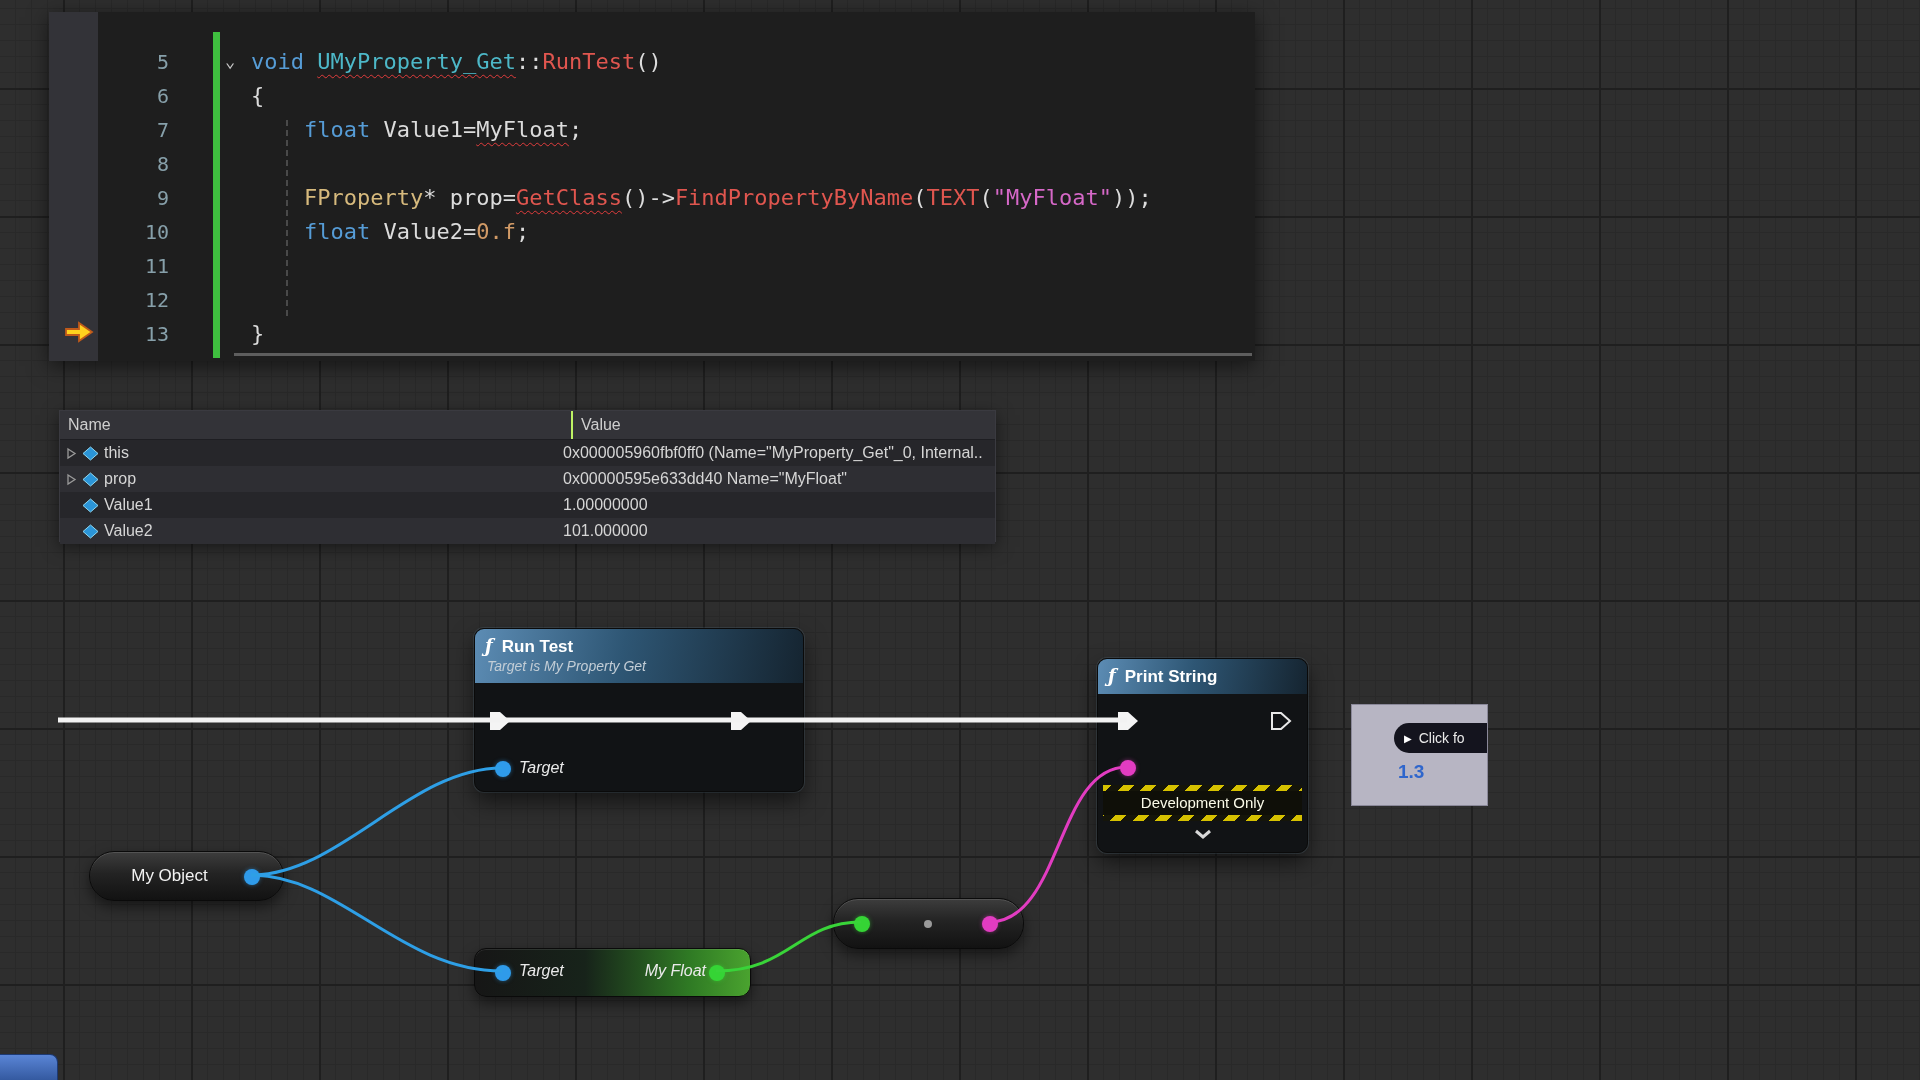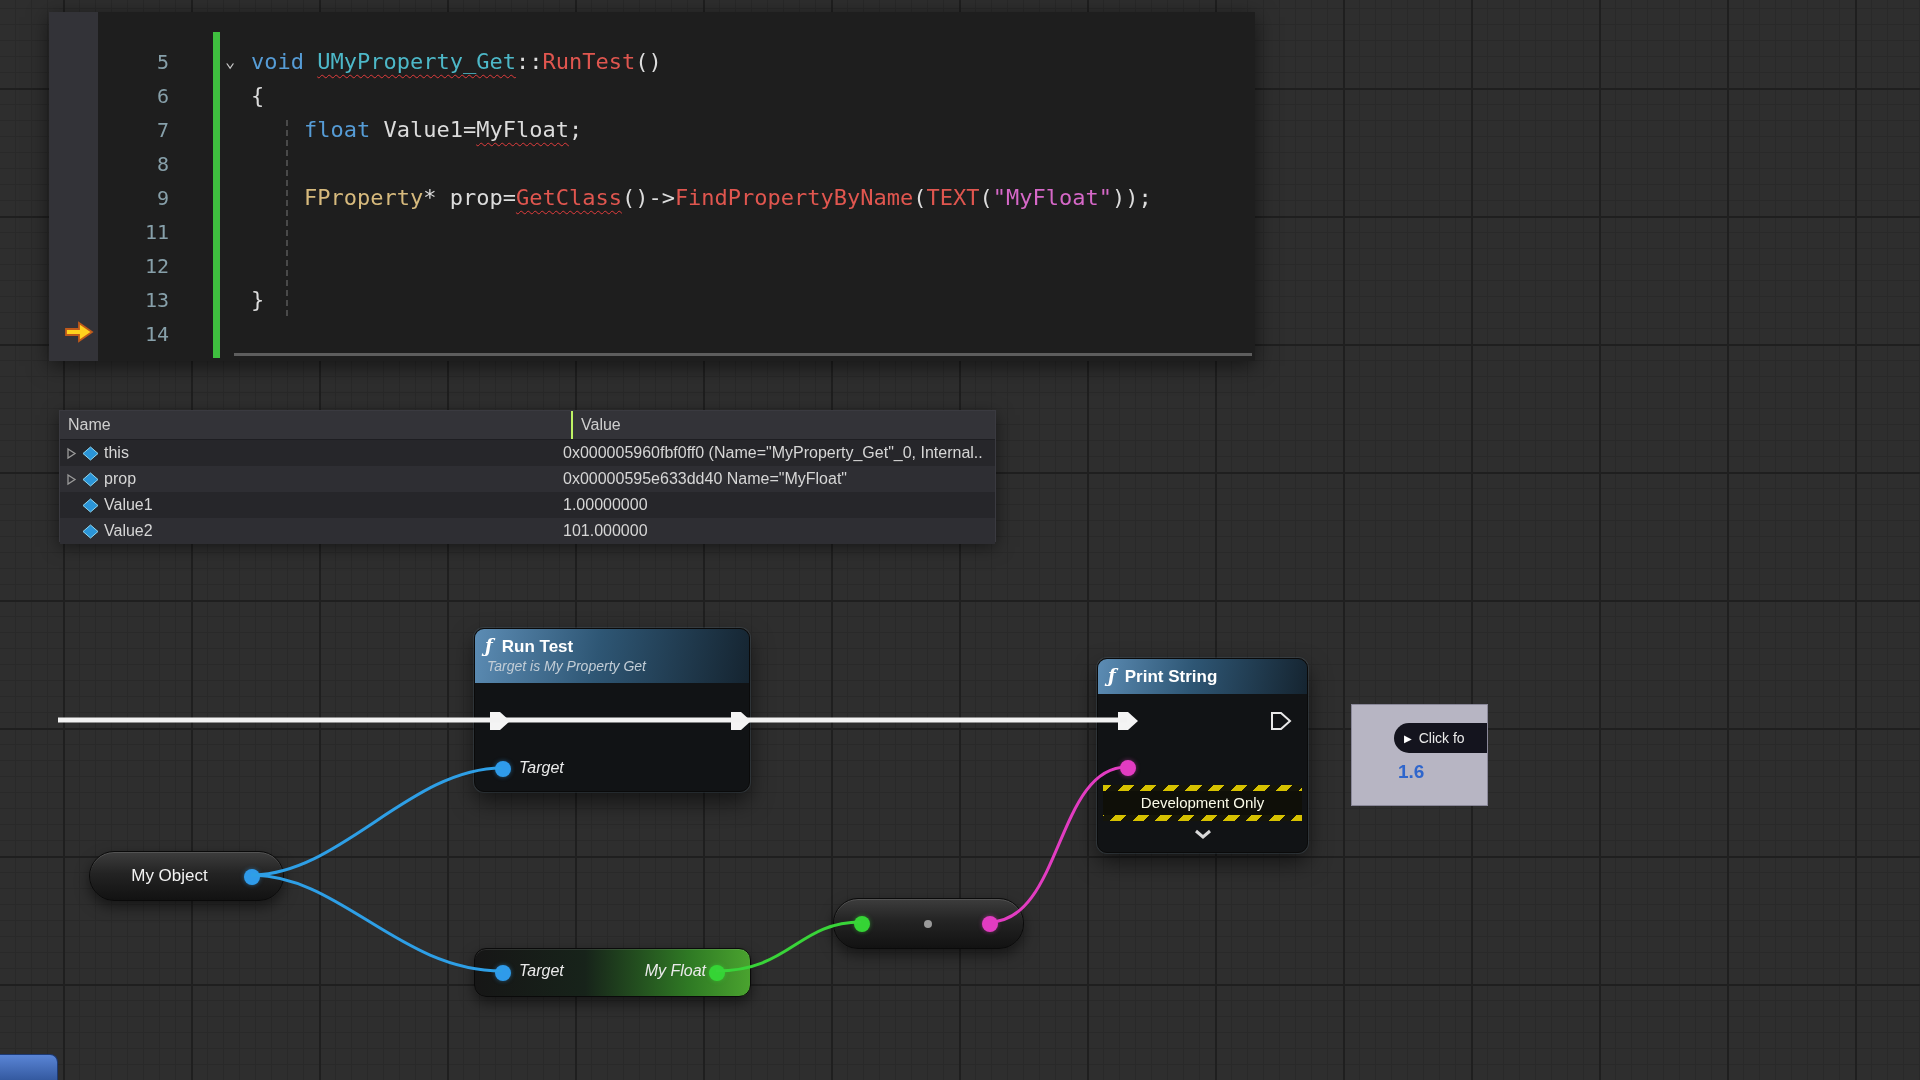--- a/index.html
+++ b/index.html
@@ -112,21 +112,21 @@
 <body>
 
 <svg id="wires" width="1920" height="1080">
   <path d="M251,875 C340,875 410,768 502,768" fill="none" stroke="#2e9fe6" stroke-width="3"></path>
   <path d="M251,875 C340,875 400,971 502,971" fill="none" stroke="#2e9fe6" stroke-width="3"></path>
   <path d="M716,971 C790,971 798,922 861,922" fill="none" stroke="#39d439" stroke-width="3"></path>
   <path d="M989,922 C1062,922 1056,767 1127,767" fill="none" stroke="#e23cc1" stroke-width="3"></path>
   <path d="M58,720 L1127,720" fill="none" stroke="#f2f2f2" stroke-width="5"></path>
 </svg>
 
-<div class="node fn-node" id="node-runtest" style="left:474px;top:628px;width:276px;height:164px;">
+<div class="node fn-node" id="node-runtest" style="left:474px;top:628px;width:330px;height:164px;">
   <div class="fn-head">
     <div class="fn-title"><span class="fn-glyph">ƒ</span><span>Run Test</span></div>
     <div class="fn-sub">Target is My Property Get</div>
   </div>
   <svg class="exec-pin" style="left:14px;top:82px;" width="22" height="20">
       <polygon points="1,1 11,1 21,10 11,19 1,19" fill="#f4f4f4"></polygon>
     </svg>
   <svg class="exec-pin" style="left:255px;top:82px;" width="22" height="20">
       <polygon points="1,1 11,1 21,10 11,19 1,19" fill="#f4f4f4"></polygon>
     </svg>
@@ -170,21 +170,21 @@
   <span class="pin green" style="left:20px;top:17px;"></span>
   <span class="conv-dot" style="left:90px;top:21px;"></span>
   <span class="pin magenta" style="left:148px;top:17px;"></span>
 </div>
 
 <div id="debug-bubble">
   <div id="bubble-btn">
     <span class="play">▶</span>
     <span>Click fo</span>
   </div>
-  <div id="bubble-val">1.6</div>
+  <div id="bubble-val">1.3</div>
 </div>
 
 <div id="partial-node"></div>
 
 <div id="editor">
   <div class="gutter"></div>
   <div class="change-bar"></div>
   <div id="code-lines">
       <div class="code-line">
         <span class="ln">5</span>
@@ -199,20 +199,24 @@
         <span class="ln">7</span>
         <span class="ct"><span class="tk-pl">    </span><span class="tk-kw">float</span><span class="tk-pl"> Value1=</span><span class="tk-pl sq">MyFloat</span><span class="tk-pl">;</span></span>
       </div>
       <div class="code-line">
         <span class="ln">8</span>
         <span class="ct"></span>
       </div>
       <div class="code-line">
         <span class="ln">9</span>
         <span class="ct"><span class="tk-pl">    </span><span class="tk-type2">FProperty</span><span class="tk-pl">* prop=</span><span class="tk-fn sq">GetClass</span><span class="tk-pl">()-&gt;</span><span class="tk-fn">FindPropertyByName</span><span class="tk-pl">(</span><span class="tk-fn">TEXT</span><span class="tk-pl">(</span><span class="tk-str">"MyFloat"</span><span class="tk-pl">));</span></span>
+      </div>
+      <div class="code-line">
+        <span class="ln">10</span>
+        <span class="ct"><span class="tk-pl">    </span><span class="tk-kw">float</span><span class="tk-pl"> Value2=</span><span class="tk-num">0.f</span><span class="tk-pl">;</span></span>
       </div>
       <div class="code-line">
         <span class="ln">11</span>
         <span class="ct"></span>
       </div>
       <div class="code-line">
         <span class="ln">12</span>
       </div>
       <div class="code-line">
         <span class="ln">13</span>

